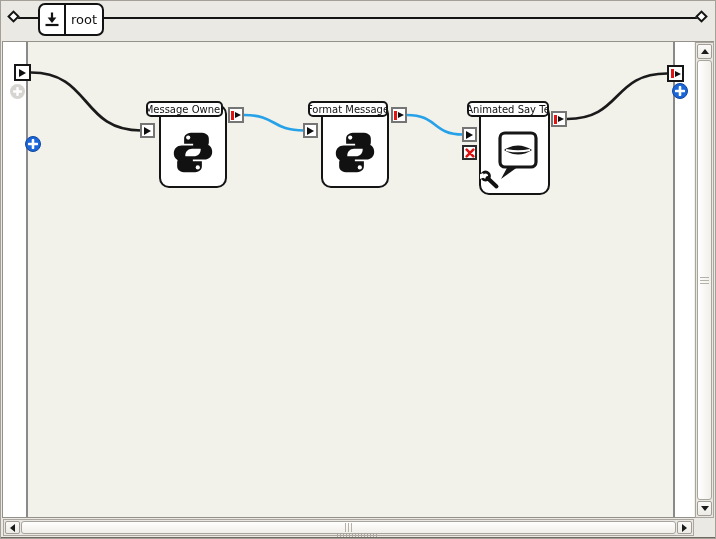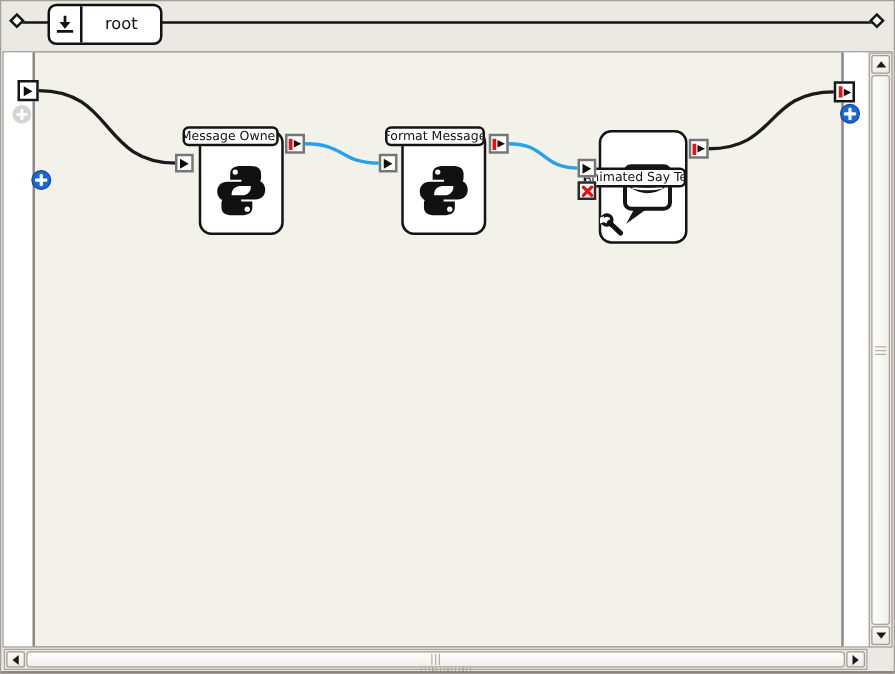--- a/index.html
+++ b/index.html
@@ -12,21 +12,21 @@
   .abs{position:absolute;box-sizing:border-box;}
 
   
   .nav-line{height:2.2px;background:#141414;top:17px;}
   .diamond{width:9px;height:9px;border:2px solid #141414;background:#fff;transform:rotate(45deg);top:12px;}
   .crumb{
     left:38px;top:3px;height:33px;background:#fff;border:2px solid #121212;border-radius:7px;
     display:flex;align-items:stretch;z-index:5;
   }
   .crumb-icon-cell{width:24px;display:flex;align-items:center;justify-content:center;border-right:2px solid #121212;}
-  .crumb-label{display:flex;align-items:center;padding:0 18px;font-size:13px;color:#111;}
+  .crumb-label{display:flex;align-items:center;padding:0 5px;font-size:13px;color:#111;}
 
   
   .canvas-frame{left:2px;top:41px;width:712px;height:477px;background:#f2f1ea;border:1px solid #94908a;}
   .strip{background:#fff;top:42px;height:475px;}
   .vline{width:2px;background:#8a8a8a;top:42px;height:475px;}
 
   
   .wires-layer{left:0;top:0;z-index:8;pointer-events:none;}
 
   
@@ -172,21 +172,21 @@
 </svg>
 <div class="abs port" style="left:303px;top:123px;">
   <span class="tri"></span>
 </div>
 <div class="abs port" style="left:391px;top:107px;width:16px;height:16px;">
   <span class="redbar"></span>
   <span class="tri sm"></span>
 </div>
 
 <div class="abs box-body" style="left:479px;top:104px;width:71px;height:91px;"></div>
-<div class="abs box-tab" style="left:467px;top:101px;width:82px;margin-top:33px;">Animated Say Te</div>
+<div class="abs box-tab" style="left:467px;top:101px;width:82px;">Animated Say Te</div>
 <svg class="abs box-icon" style="left:496px;top:129px;" width="44" height="54" viewBox="0 0 44 54">
   <rect x="4" y="4" width="36" height="34" rx="5" fill="#fff" stroke="#161616" stroke-width="3.2"></rect>
   <path d="M8 21 Q22 12 36 21 Q22 30 8 21 Z" fill="#161616"></path>
   <path d="M10 21 Q22 23.5 34 21" stroke="#fff" stroke-width="2" fill="none"></path>
   <path d="M12 37 L5 50 L23 37 Z" fill="#161616"></path>
 </svg>
 <svg class="abs box-icon" style="left:480px;top:170px;" width="20" height="20" viewBox="0 0 20 20">
   <line x1="7.5" y1="8" x2="16.5" y2="16.5" stroke="#111" stroke-width="4" stroke-linecap="round"></line>
   <circle cx="5.5" cy="6" r="4" fill="none" stroke="#111" stroke-width="2.8"></circle>
   <rect x="-1" y="3.8" width="5" height="4.4" fill="#fff" transform="rotate(-20 1.5 6)"></rect>

